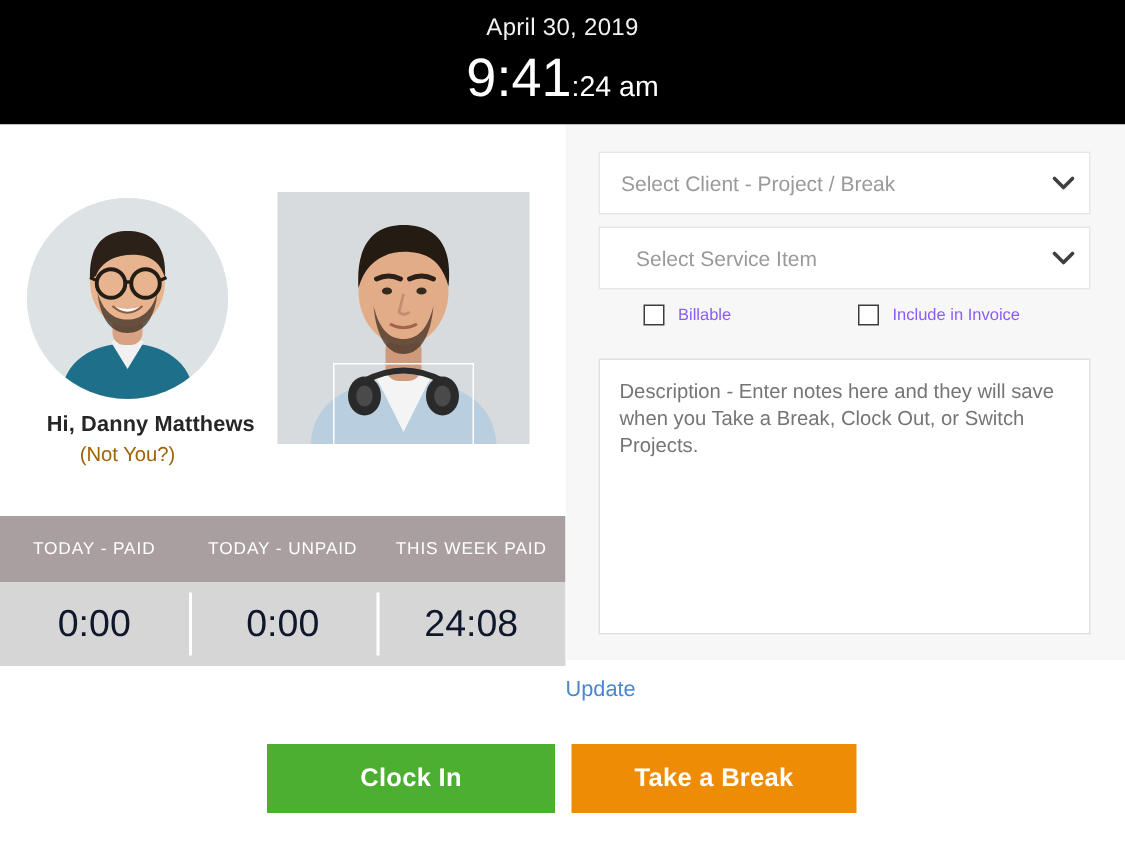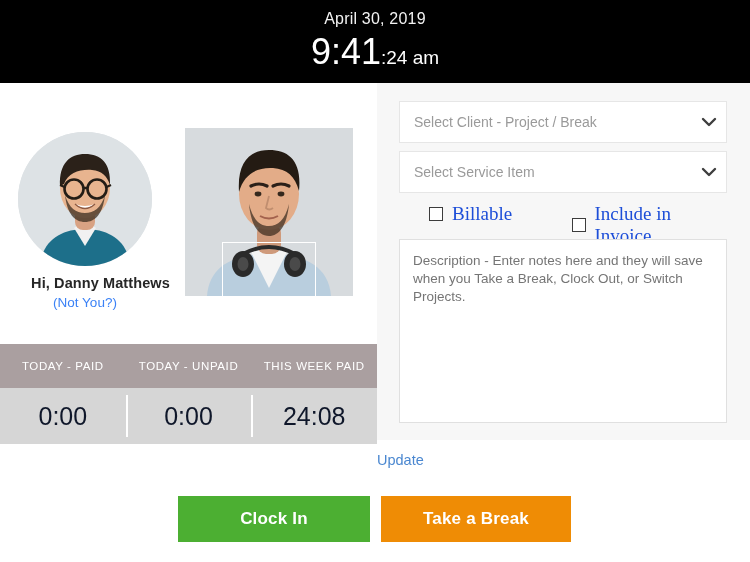--- a/index.html
+++ b/index.html
@@ -78,21 +78,21 @@
     font-weight: bold;
     color: #262626;
     letter-spacing: .1px;
     padding-left: 31px;
   }
   .notyou {
     position: absolute; left: 0; top: 212px;
     width: 170px;
     text-align: center;
     font-size: 13.5px;
-    color: #3b82f6;
+    color: #a16207;
     cursor: pointer;
   }
   .webcam {
     position: absolute; left: 185px; top: 45px;
     width: 168px; height: 168px;
     background: #d9dde0;
     overflow: hidden;
   }
   .webcam svg { display: block; width: 168px; height: 168px; }
   .facebox {
@@ -146,21 +146,21 @@
     background: #f7f7f7;
   }
   .select-box {
     position: absolute; left: 22px;
     width: 328px; height: 42px;
     background: #ffffff;
     border: 1px solid #e6e6e6;
     display: flex; align-items: center;
   }
   .select-box.one { top: 18px; }
-  .select-box.two { top: 68px; }
+  .select-box.two { top: 68px; padding-left: 10px; }
   .select-text {
     padding-left: 14px;
     font-size: 14px;
     color: #9a9a9a;
     flex: 1;
   }
   .chev {
     width: 34px;
     display: flex; align-items: center; justify-content: center;
   }
@@ -177,23 +177,22 @@
   }
   .check.billable { left: 30px; }
   .check.invoice { left: 173px; }
   .cbox {
     width: 14px; height: 14px;
     border: 1.5px solid #3c3c3c;
     background: #ffffff;
     margin-right: 9px;
   }
   .check span {
-    font-size: 19px;
-    color: #1d4ed8;
-    font-family: Liberation Serif, serif;
+    font-size: 11px;
+    color: #8b5cf6;
   }
 
   .desc {
     position: absolute; left: 22px; top: 156px;
     width: 328px; height: 184px;
     background: #ffffff;
     border: 1px solid #e0e0e0;
     padding: 12px 13px;
     font-size: 13.5px;
     line-height: 18px;

